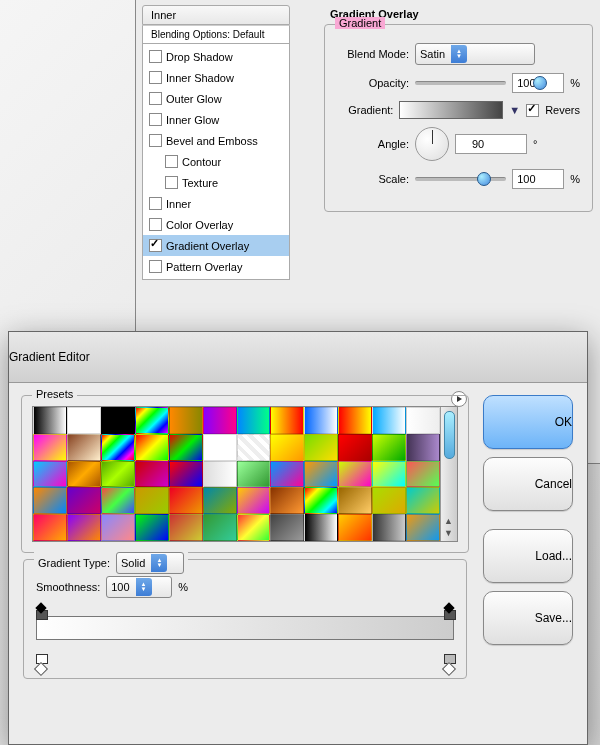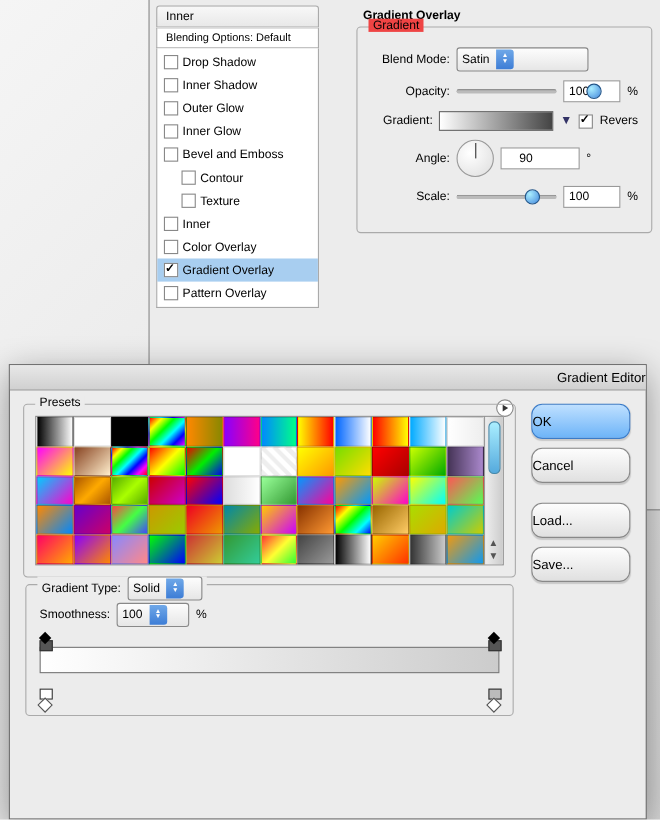--- a/index.html
+++ b/index.html
@@ -9,45 +9,45 @@
 .styles-header{background:linear-gradient(#f8f8f8,#e8e8e8);border:1px solid #aaa;border-radius:3px 3px 0 0;padding:3px 8px;margin:0 6px}
 .styles-sub{background:#fff;border:1px solid #aaa;border-top:1px solid #ccc;padding:3px 8px;margin:0 6px;font-size:10px}
 .styles-list{background:#fff;border:1px solid #aaa;border-top:none;margin:0 6px;padding:2px 0}
 .style-row{padding:4px 6px;display:flex;align-items:center;gap:4px}
 .style-row.indent{padding-left:22px}
 .style-row.sel{background:#a8cef0}
 .cb{width:11px;height:11px;border:1px solid #888;background:#fff;display:inline-block;flex-shrink:0;position:relative}
 .cb.checked::after{content:"✓";position:absolute;top:-3px;left:0;font-size:11px;color:#000;font-weight:bold}
 .grad-section{position:absolute;left:180px;top:0;right:0;padding:8px}
 .fieldset{border:1px solid #aaa;border-radius:4px;margin:4px 0;padding:10px 12px 14px;position:relative}
-.fieldset>.legend{position:absolute;top:-8px;left:10px;background:#ef4444;padding:0 4px;font-size:11px}
+.fieldset>.legend{position:absolute;top:-8px;left:10px;background:#f9a8d4;padding:0 4px;font-size:11px}
 .row{display:flex;align-items:center;margin:8px 0;gap:6px}
 .lbl{width:72px;text-align:right}
 .select{background:linear-gradient(#fdfdfd,#e6e6e6);border:1px solid #888;border-radius:3px;padding:1px 4px;display:flex;align-items:center;height:18px;position:relative}
 .select .arrows{background:linear-gradient(#6fa8e8,#3d7dd6);width:16px;height:18px;margin:-1px -4px -1px 6px;border-radius:0 3px 3px 0;display:flex;flex-direction:column;align-items:center;justify-content:center;color:#fff;font-size:6px;line-height:5px}
 .slider{flex:1;height:16px;position:relative;display:flex;align-items:center}
 .slider .track{height:3px;background:#bbb;border-top:1px solid #888;flex:1;border-radius:2px}
 .slider .thumb{width:12px;height:12px;background:radial-gradient(circle at 30% 30%,#aef,#48d);border:1px solid #258;border-radius:50%;position:absolute}
 .numbox{width:42px;height:16px;border:1px solid #999;background:#fff;padding:1px 4px;font-size:11px}
 .grad-preview{width:130px;height:16px;border:1px solid #666;background:linear-gradient(90deg,#fff,#444)}
 .angle-dial{width:32px;height:32px;border:1px solid #999;border-radius:50%;background:radial-gradient(circle at 35% 35%,#fff,#ddd);position:relative}
 .angle-dial::after{content:"";position:absolute;width:1px;height:14px;background:#333;left:50%;top:2px;transform-origin:bottom}
 .editor-dialog{position:absolute;left:8px;top:331px;width:578px;bottom:0;background:#ececec;border:1px solid #666;box-shadow:0 8px 30px rgba(0,0,0,.4)}
-.titlebar{background:linear-gradient(#e8e8e8,#d0d0d0);border-bottom:1px solid #999;text-align:right;padding:4px 0;font-size:12px}
+.titlebar{background:linear-gradient(#e8e8e8,#d0d0d0);border-bottom:1px solid #999;text-align:left;padding:18px 0;font-size:12px}
 .editor-body{padding:12px;display:flex;gap:14px}
 .left-col{flex:1}
 .presets-field{border:1px solid #aaa;border-radius:4px;padding:10px;position:relative}
 .presets-field .legend{position:absolute;top:-8px;left:10px;background:#ececec;padding:0 4px}
 .presets-grid{display:flex;border:1px solid #888;background:#fff;height:134px}
 .swatches{flex:1;display:grid;grid-template-columns:repeat(12,1fr);grid-template-rows:repeat(5,1fr);gap:0}
 .sw{border:1px solid rgba(0,0,0,.15)}
 .vscroll{width:16px;background:linear-gradient(90deg,#eee,#ccc);border-left:1px solid #999;position:relative}
 .vscroll .pill{position:absolute;top:4px;left:3px;width:9px;height:46px;border-radius:5px;background:linear-gradient(#aef,#5ad);border:1px solid #48a}
 .vscroll .arr{position:absolute;left:2px;width:11px;height:11px;font-size:9px;text-align:center;color:#555}
-.btn{background:linear-gradient(#fdfdfd,#e0e0e0);border:1px solid #888;border-radius:10px;padding:8px 0;width:88px;text-align:left;font-size:12px;margin-bottom:8px;box-shadow:0 1px 1px rgba(0,0,0,.15)}
+.btn{background:linear-gradient(#fdfdfd,#e0e0e0);border:1px solid #888;border-radius:10px;padding:19px 0;width:88px;text-align:right;font-size:12px;margin-bottom:8px;box-shadow:0 1px 1px rgba(0,0,0,.15)}
 .btn.primary{background:linear-gradient(#bfe0ff,#6db4f8);border-color:#3a7bc8;font-weight:500}
 .name-row{display:flex;align-items:center;margin:14px 2px;gap:10px}
 .name-input{flex:1;height:18px;border:1px solid #999;background:#fff;padding:2px 6px;font-size:12px}
 .gtype-field{border:1px solid #aaa;border-radius:4px;padding:12px;margin:6px 2px;position:relative}
 .gtype-field .legend{position:absolute;top:-8px;left:10px;background:#ececec;padding:0 4px;display:flex;align-items:center;gap:6px}
 .bar-area{margin-top:18px;position:relative;height:50px}
 .grad-bar{height:22px;border:1px solid #777;background:linear-gradient(90deg,#fff,#ccc)}
 .stop{width:10px;height:12px;position:absolute}
 .stop.top{top:-12px}
 .stop.bot{bottom:-2px}

